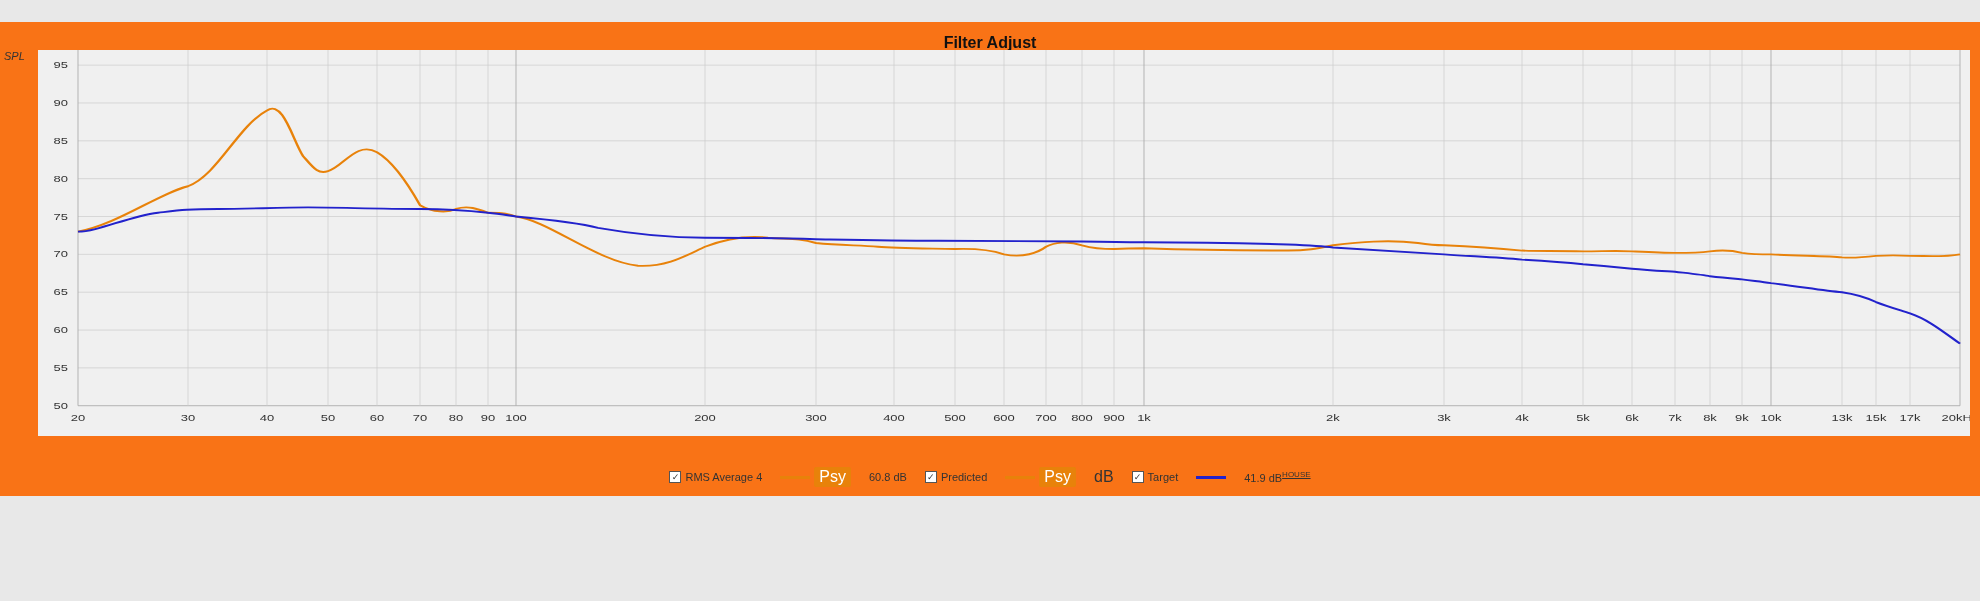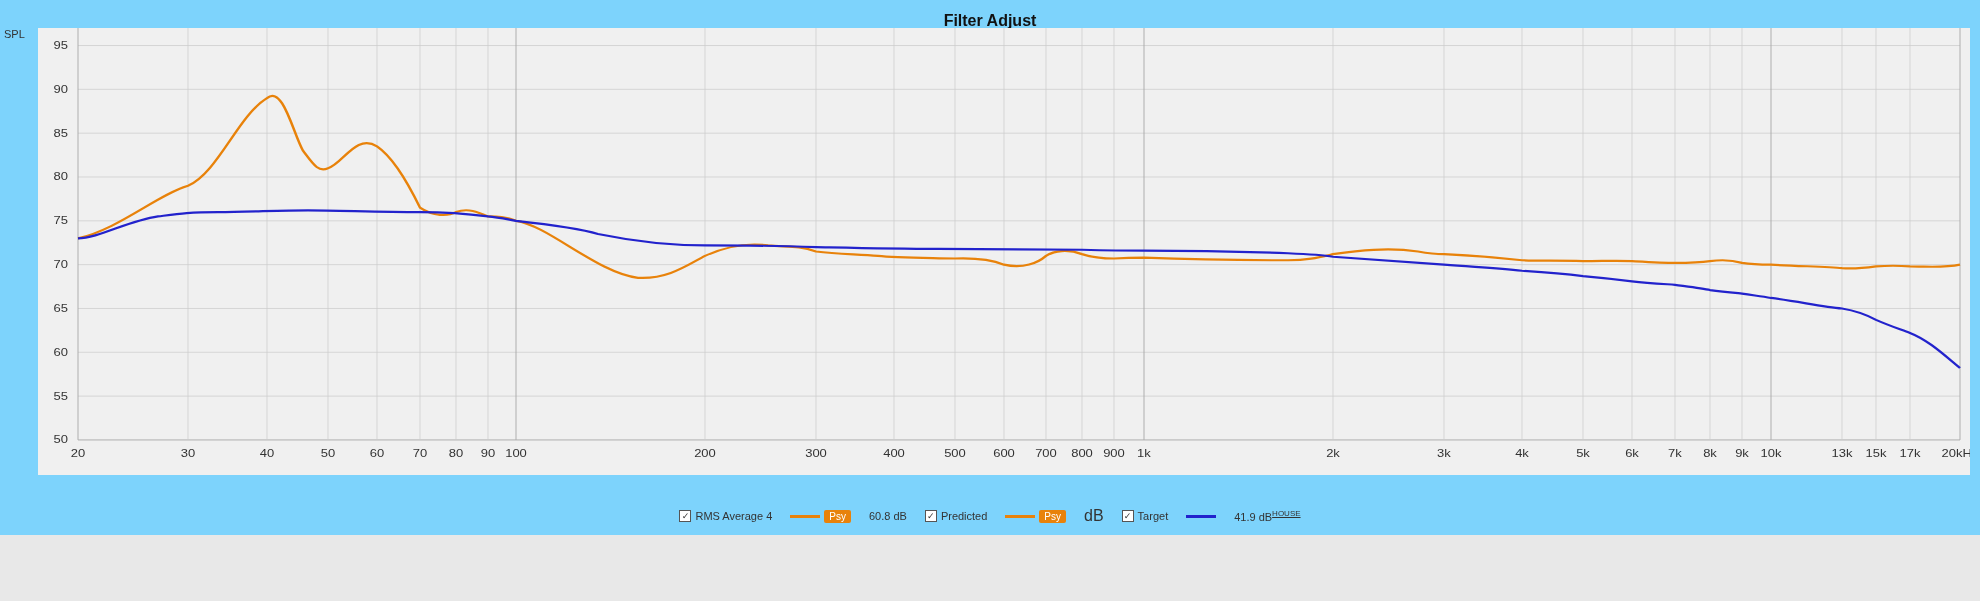--- a/index.html
+++ b/index.html
@@ -5,25 +5,26 @@
     * { margin: 0; padding: 0; box-sizing: border-box; }
     body {
       background: #e8e8e8;
       font-family: Arial, sans-serif;
       width: 1980px;
       height: 601px;
       overflow: hidden;
     }
     .chart-container {
       width: 1980px;
-      height: 535px;
-      background: #7dd3fc;
+      height: 474px;
+      background: #f97316;
       position: relative;
       display: flex;
       flex-direction: column;
+      margin-top: 22px;
     }
     .chart-title {
       text-align: center;
       font-size: 16px;
       font-weight: bold;
       color: #111;
       padding: 6px 0 2px 0;
       position: absolute;
       top: 6px;
       width: 100%;
@@ -35,20 +36,21 @@
       right: 10px;
       bottom: 60px;
       background: #f0f0f0;
     }
     .y-axis-label {
       position: absolute;
       left: 4px;
       top: 28px;
       font-size: 11px;
       color: #333;
+      font-style: italic;
     }
     .legend-bar {
       position: absolute;
       bottom: 4px;
       left: 0;
       right: 0;
       display: flex;
       align-items: center;
       justify-content: center;
       gap: 18px;
@@ -78,21 +80,21 @@
       background: #e8820a;
     }
     .legend-line-blue {
       width: 30px;
       height: 3px;
       background: #2222cc;
     }
     .legend-badge {
       background: #e8820a;
       color: white;
-      font-size: 10px;
+      font-size: 16px;
       padding: 1px 5px;
       border-radius: 2px;
       text-align: center;
     }
     svg.main-chart {
       width: 100%;
       height: 100%;
     }
   </style>
 </head>

